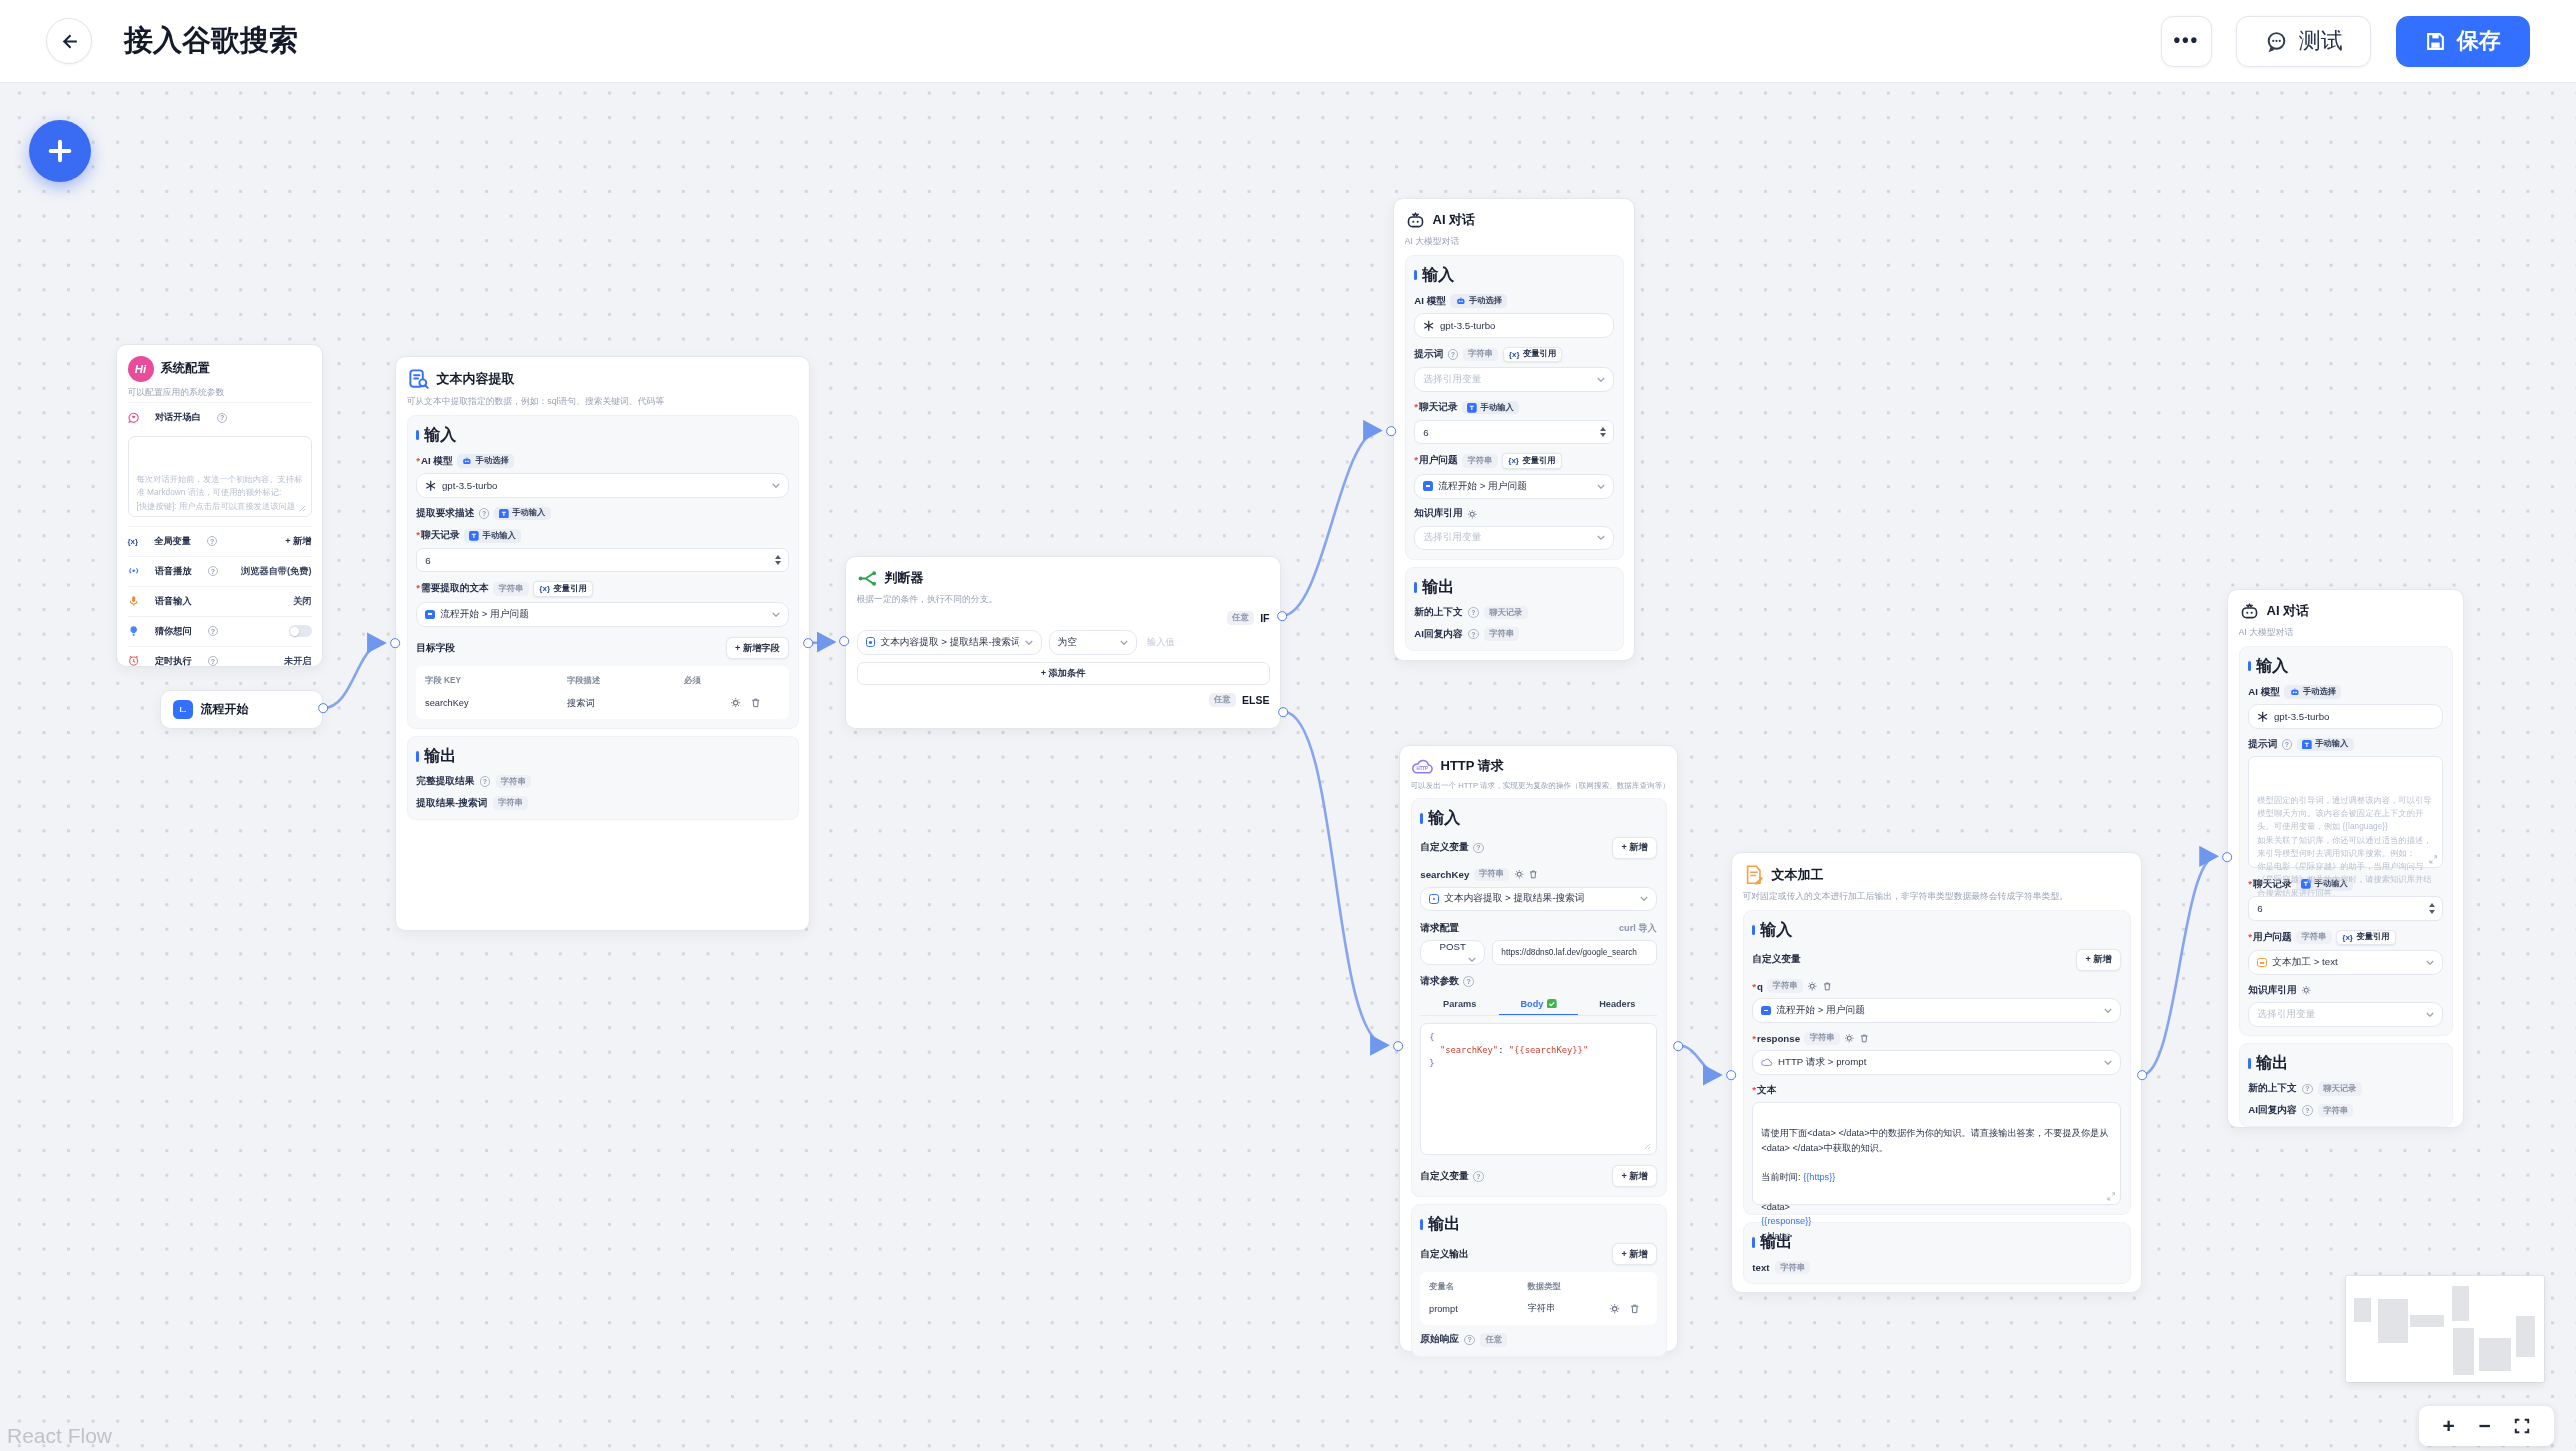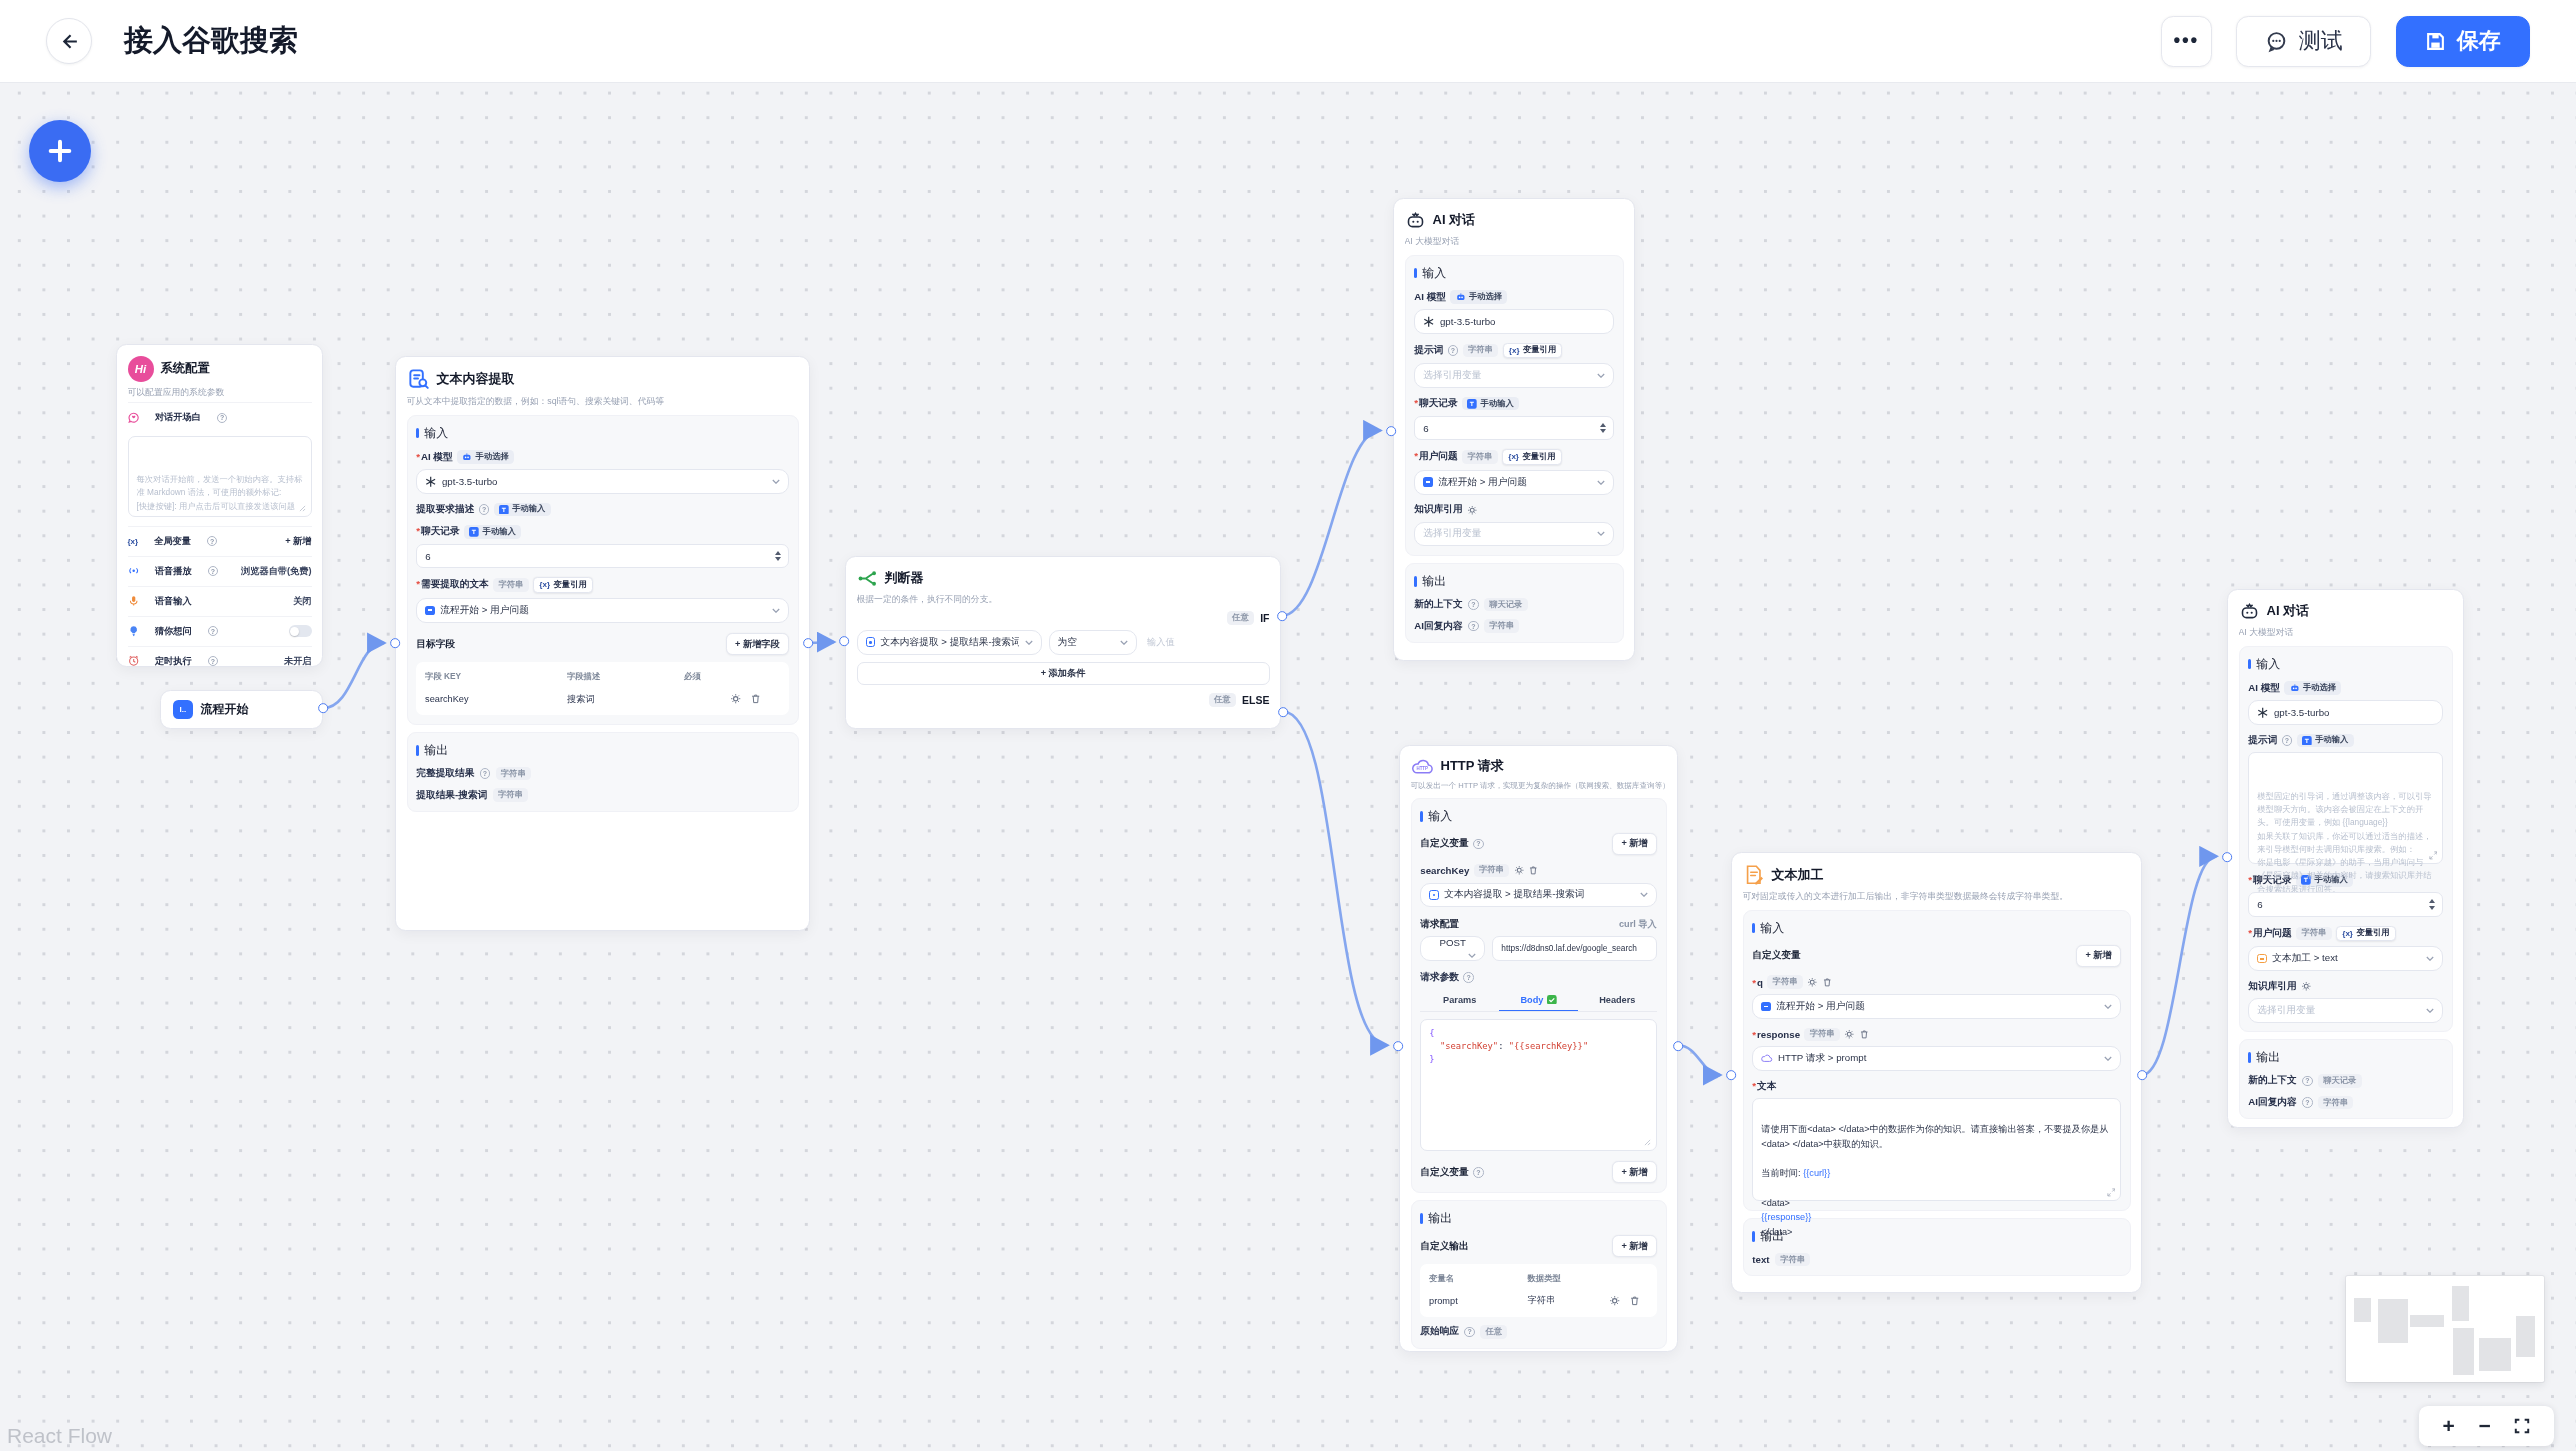--- a/index.html
+++ b/index.html
@@ -26,21 +26,21 @@
   .test-btn { width:135px; }
   .save-btn { width:134px; background:#3370ff; border-color:#3370ff; color:#fff; font-weight:600; }
 
   
   .node { position:absolute; background:#fff; border:0.9px solid #e4e6ee; border-radius:10.5px;
     box-shadow:0 3.5px 12.3px rgba(19,24,36,.05); padding:10.5px 10.5px 8.8px; z-index:2; }
   .nhead { display:flex; align-items:center; gap:7px; }
   .ntitle { font-size:13px; font-weight:700; color:#141a2a; }
   .ndesc { font-size:8.8px; color:#98a1b3; margin:5.3px 0 3.5px; white-space:nowrap; overflow:hidden; }
   .box { background:#f7f8fa; border:0.9px solid #f0f1f6; border-radius:8.8px; padding:8.8px; margin-top:7px; }
-  .sec { display:flex; align-items:center; gap:5.3px; font-size:12px; font-weight:400; color:#1a2033; }
+  .sec { display:flex; align-items:center; gap:5.3px; font-size:16px; font-weight:700; color:#1a2033; }
   .sec::before { content:''; width:2.6px; height:10.5px; background:#3370ff; border-radius:1.8px; }
   .lbl { display:flex; align-items:center; gap:4.4px; font-size:9.7px; font-weight:600; color:#27304a; margin:8.8px 0 5.3px; }
   .req::before { content:'*'; color:#e5493d; margin-right:0.9px; }
   .q { width:10.5px; height:10.5px; border-radius:50%; border:0.9px solid #aeb6c6; color:#8e98ab; font-size:7px;
     display:inline-flex; align-items:center; justify-content:center; font-weight:700; }
   .badge { display:inline-flex; align-items:flex-end; gap:3.5px; padding:1.8px 5.3px; border-radius:4.4px;
     font-size:8.3px; font-weight:600; line-height:1.2; }
   .b-gray { background:#eef0f5; color:#8a94a6; }
   .b-tool { background:#eaedf4; color:#3a455c; }
   .b-ref { background:#fff; border:0.9px solid #e3e6ef; box-shadow:0 0.9px 1.8px rgba(20,26,40,.08); color:#27304a; }
@@ -662,21 +662,21 @@
         <span>HTTP 请求 &gt; prompt</span>
         <svg class="chev" width="8" height="5.3" viewBox="0 0 10 6">
             <path d="M1 1l4 4 4-4" fill="none" stroke="#98a1b3" stroke-width="1.5"></path>
           </svg>
       </div>
       <div class="lbl">
           <span class="req">文本</span>
         </div>
       <div class="tarea" style="height:103px"><span>请使用下面&lt;data&gt; &lt;/data&gt;中的数据作为你的知识。请直接输出答案，不要提及你是从&lt;data&gt; &lt;/data&gt;中获取的知识。
 
-当前时间: </span><span class="tok">{{curl}}</span><span>
+当前时间: </span><span class="tok">{{https}}</span><span>
 
 &lt;data&gt;
 </span><span class="tok">{{response}}</span><span>
 &lt;/data&gt;</span>
         <svg class="resz" width="8.8" height="8.8" viewBox="0 0 10 10">
             <path d="M6 1h3v3M4 9H1V6M9 1L6 4M1 9l3-3" stroke="#8d96a8" stroke-width="1" fill="none"></path>
           </svg>
       </div>
     </div>
     <div class="box">

